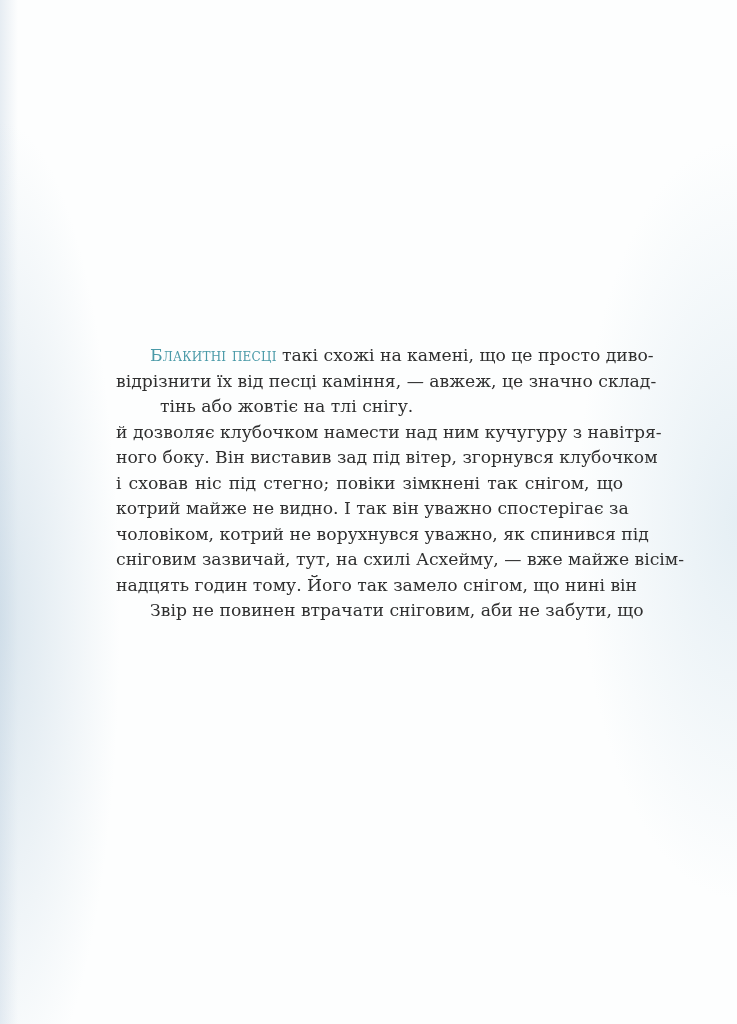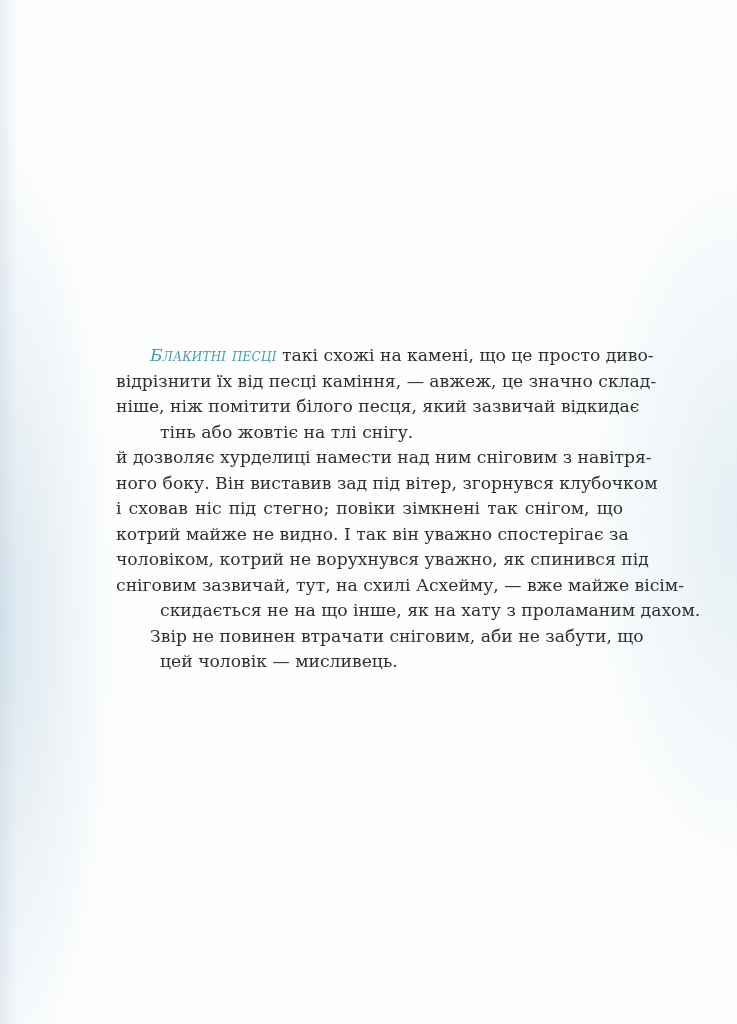--- a/index.html
+++ b/index.html
@@ -55,45 +55,42 @@
       text-align-last: justify;
     }
     .line.last .line-inner {
       text-align-last: left;
       margin-left: 44px;
     }
     .highlight {
       color: #4a9aa8;
       font-variant: small-caps;
       letter-spacing: 0.2px;
-      font-style: italic;
     }
   </style>
 </head>
 <body>
 
 <div class="page">
   <div class="text-block">
 
     <div class="paragraph">
       <span class="line indent"><span class="line-inner"><span class="highlight">Блакитні песці</span><span> такі схожі на камені, що це просто диво-</span></span></span>
       <span class="line"><span class="line-inner">відрізнити їх від песці каміння, — авжеж, це значно склад-</span></span>
-      <span class="line"><span class="line-inner">ніше, ніж помітити білого песця, який зазвичай відкидає</span></span>
       <span class="line last"><span class="line-inner">тінь або жовтіє на тлі снігу.</span></span>
     </div>
 
     <div class="paragraph">
-      <span class="line"><span class="line-inner">й дозволяє хурделиці намести над ним сніговим з навітря-</span></span>
+      <span class="line"><span class="line-inner">й дозволяє клубочком намести над ним кучугуру з навітря-</span></span>
       <span class="line"><span class="line-inner">ного боку. Він виставив зад під вітер, згорнувся клубочком</span></span>
       <span class="line"><span class="line-inner">і сховав ніс під стегно; повіки зімкнені так снігом, що</span></span>
       <span class="line"><span class="line-inner">котрий майже не видно. І так він уважно спостерігає за</span></span>
       <span class="line"><span class="line-inner">чоловіком, котрий не ворухнувся уважно, як спинився під</span></span>
       <span class="line"><span class="line-inner">сніговим зазвичай, тут, на схилі Асхейму, — вже майже вісім-</span></span>
-      <span class="line last"><span class="line-inner">скидається не на що інше, як на хату з проламаним дахом.</span></span>
+      <span class="line"><span class="line-inner">надцять годин тому. Його так замело снігом, що нині він</span></span>
     </div>
 
     <div class="paragraph">
       <span class="line indent"><span class="line-inner">Звір не повинен втрачати сніговим, аби не забути, що</span></span>
-      <span class="line last"><span class="line-inner">цей чоловік — мисливець.</span></span>
     </div>
 
   </div>
 </div>
 
 </body></html>

